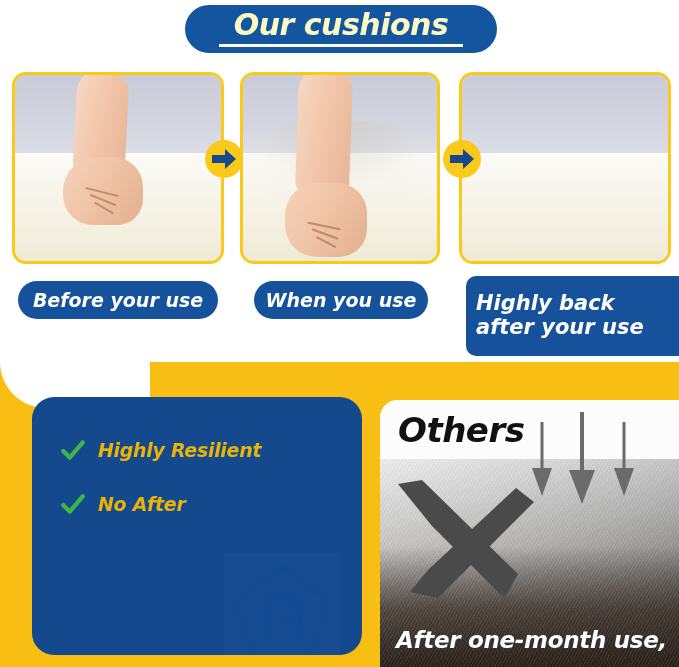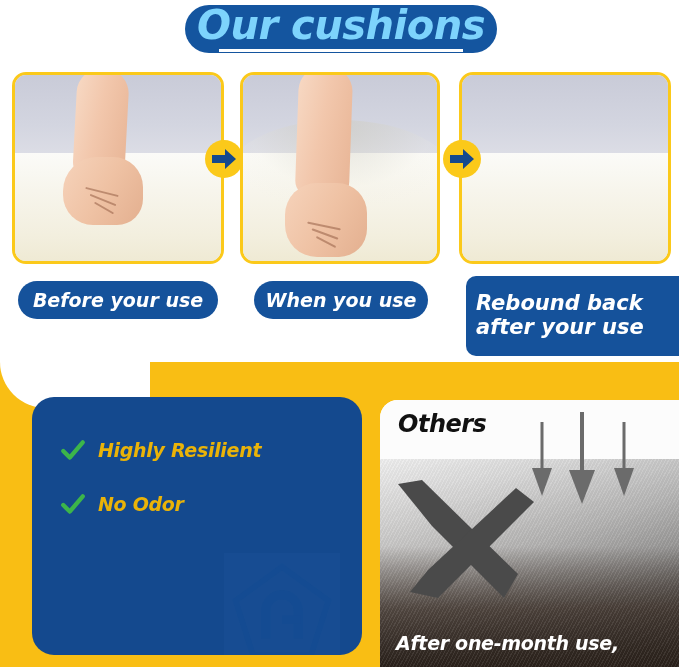--- a/index.html
+++ b/index.html
@@ -26,23 +26,23 @@
     width: 312px;
     height: 48px;
     background: #14559F;
     border-radius: 24px;
     display: flex;
     flex-direction: column;
     align-items: center;
     justify-content: center;
   }
   .title-banner .title-text {
-    color: #7dd3fc;
-    font-family: "DejaVu Sans", sans-serif;
-    font-size: 40px;
+    color: #fef9c3;
+    font-family: "DejaVu Sans", sans-serif;
+    font-size: 30px;
     font-weight: bold;
     font-style: italic;
     letter-spacing: -0.5px;
     line-height: 1;
     margin-top: -2px;
   }
   .title-banner .title-rule {
     width: 244px;
     height: 3px;
     background: #ffffff;
@@ -265,21 +265,21 @@
     background: #FCFCFC;
   }
   .others-title {
     position: absolute;
     left: 18px;
     top: 10px;
     color: #111111;
     font-family: "DejaVu Sans", sans-serif;
     font-weight: bold;
     font-style: italic;
-    font-size: 24px;
+    font-size: 34px;
     letter-spacing: -0.5px;
     z-index: 4;
   }
   .down-arrows {
     position: absolute;
     left: 140px;
     top: 8px;
     z-index: 4;
   }
   .x-mark {
@@ -290,21 +290,21 @@
   }
   .others-caption {
     position: absolute;
     left: 16px;
     bottom: 12px;
     z-index: 5;
     color: #ffffff;
     font-family: "DejaVu Sans", sans-serif;
     font-weight: bold;
     font-style: italic;
-    font-size: 19px;
+    font-size: 23px;
     line-height: 1.2;
     letter-spacing: -0.3px;
   }
 </style>
 </head>
 <body>
 
 <div id="page">
 
   <div class="title-banner">
@@ -357,21 +357,21 @@
 
   <div class="caption-pill cap-1">
     <span>Before your use</span>
   </div>
 
   <div class="caption-pill cap-2">
     <span>When you use</span>
   </div>
 
   <div class="caption-pill cap-3">
-    <span>Rebound back</span>
+    <span>Highly back</span>
     <span>after your use</span>
   </div>
 
   <div class="yellow-bg"></div>
   <div class="yellow-notch"></div>
 
   <div class="feature-panel">
 
     <svg class="watermark" viewBox="0 0 100 100">
       <rect x="0" y="0" width="100" height="100" fill="#2C66AC" opacity="0.45"></rect>
@@ -387,21 +387,21 @@
           <polyline points="3,13 9,19 21,5" fill="none" stroke="#3CB54A" stroke-width="4" stroke-linecap="round" stroke-linejoin="round"></polyline>
         </svg>
         <span class="feature-label">Highly Resilient</span>
       </div>
 
 
       <div class="feature-row">
         <svg class="check-icon" viewBox="0 0 24 24">
           <polyline points="3,13 9,19 21,5" fill="none" stroke="#3CB54A" stroke-width="4" stroke-linecap="round" stroke-linejoin="round"></polyline>
         </svg>
-        <span class="feature-label">No Odor</span>
+        <span class="feature-label">No After</span>
       </div>
 
     </div>
   </div>
 
   <div class="others-panel">
     <div class="others-white-top"></div>
     <div class="others-photo"></div>
 
     <div class="others-title">Others</div>

